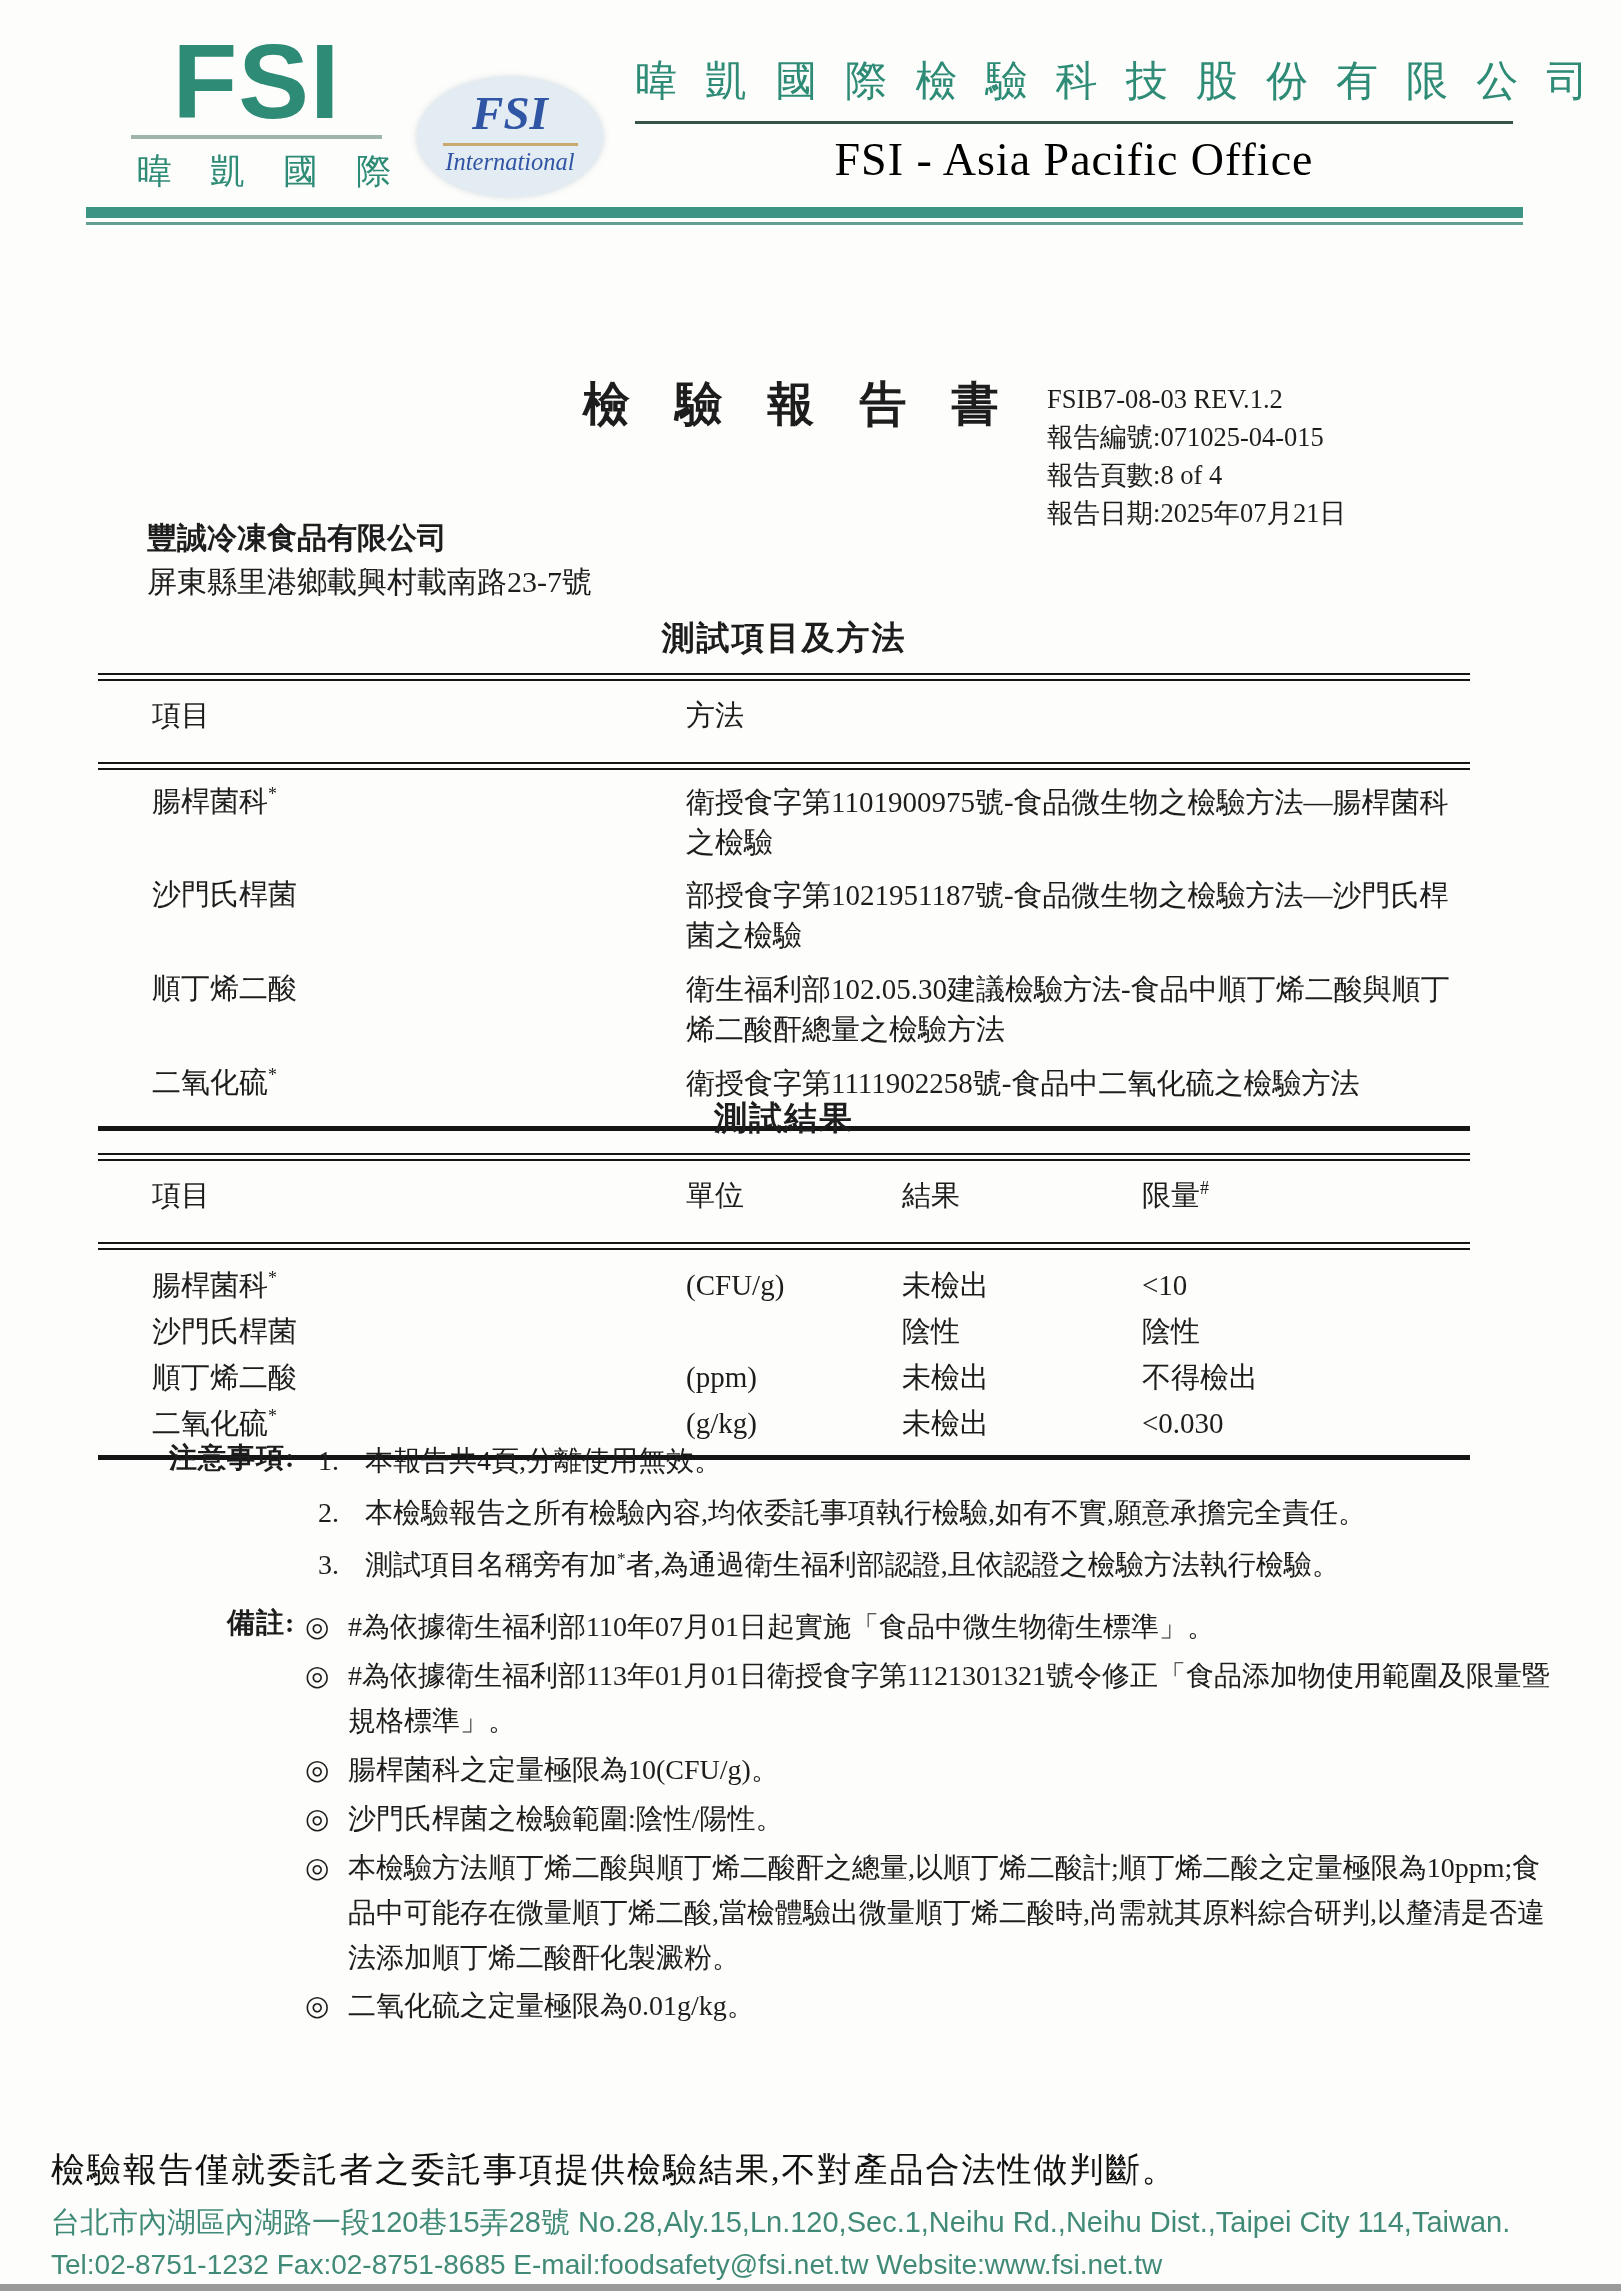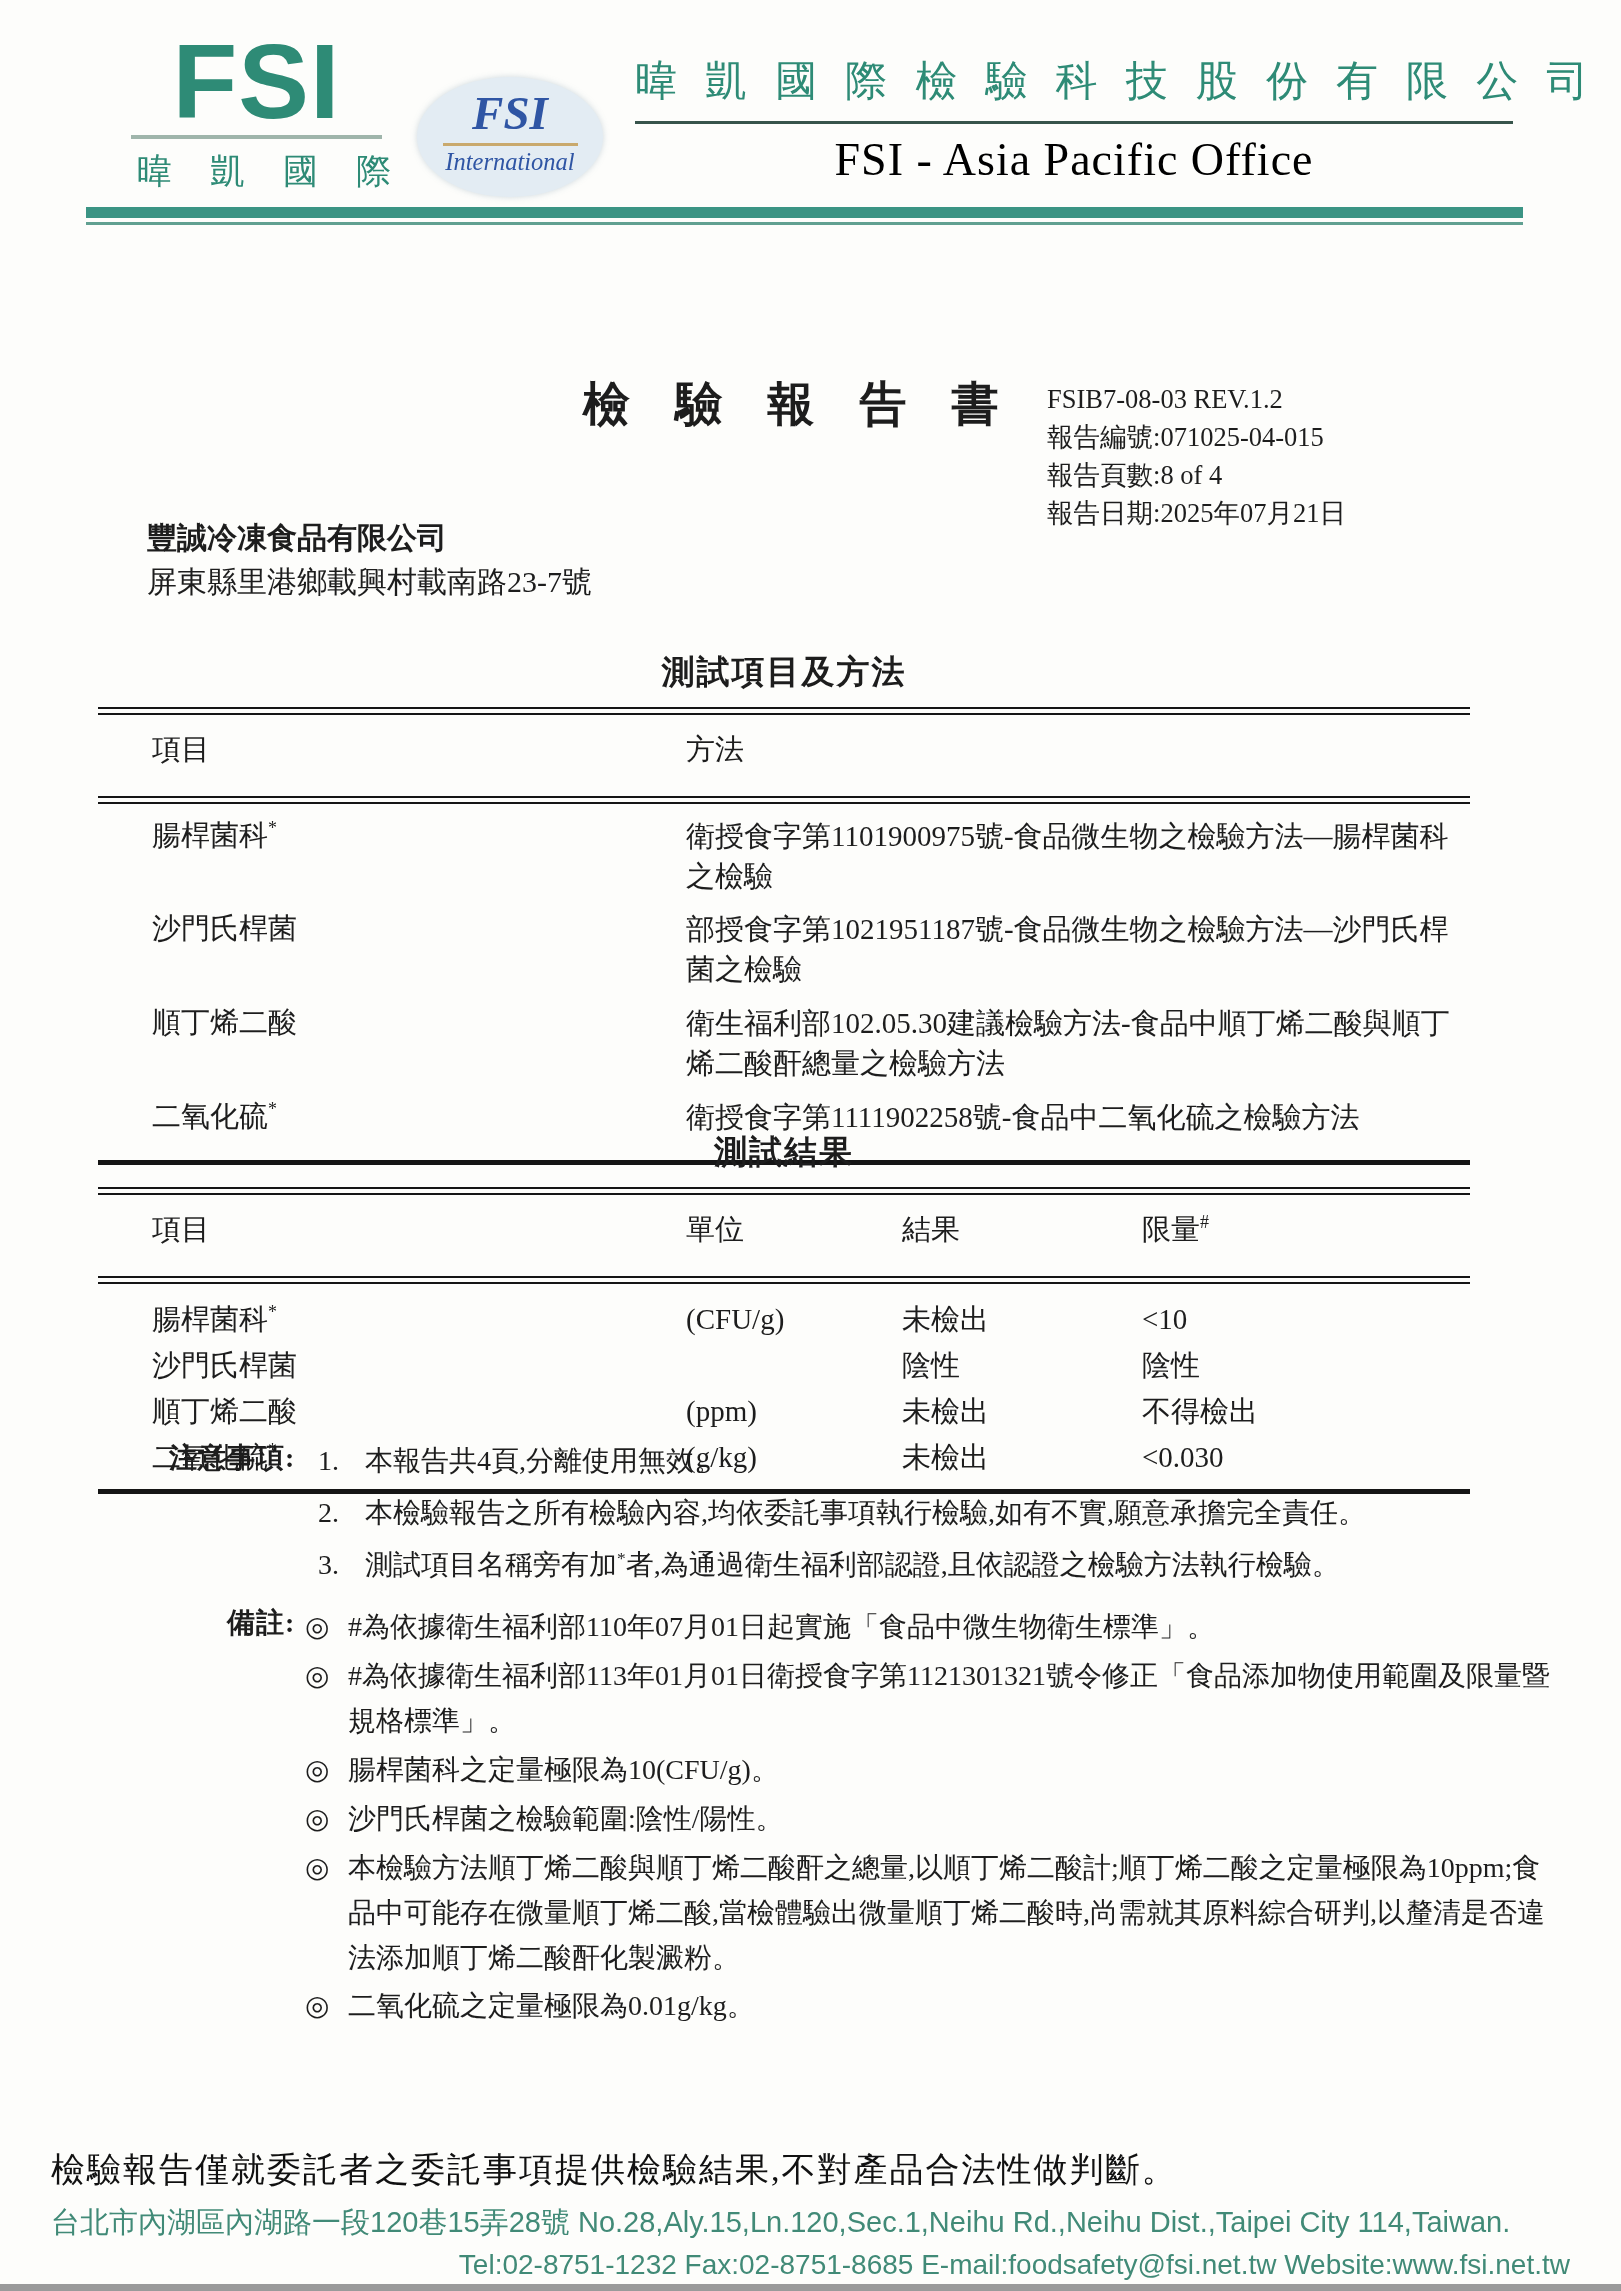--- a/index.html
+++ b/index.html
@@ -39,21 +39,21 @@
   .report-meta { position:absolute; left:949px; top:13px; font-size:26.5px; line-height:38px; white-space:nowrap; }
 
   
   .client { position:absolute; top:516px; left:147px; font-size:30px; line-height:44px; }
   .client-name { font-weight:bold; }
 
   
   .section { position:absolute; left:98px; width:1372px; }
   .methods { top:616px; }
   .results { top:1096px; }
-  .section-title { text-align:center; font-size:33px; font-weight:bold; letter-spacing:2px;margin-top:34px; }
+  .section-title { text-align:center; font-size:33px; font-weight:bold; letter-spacing:2px; }
   .rule-double { height:3.9px; border-top:2px solid #151515; border-bottom:2px solid #151515; }
   .rule-thick { height:4.9px; background:#151515; }
   .methods .rule-double, .results .rule-double { margin-top:11.8px; }
   .thead { display:grid; padding:15.7px 0 13.7px 54px; font-size:29px; }
   .methods .thead, .methods .mrow { grid-template-columns:534px 1fr; }
   .results .thead, .results .rrow { grid-template-columns:534px 216px 240px 1fr; }
   .tbody { padding:11.8px 0 9.8px 54px; }
   .mrow { display:grid; margin-bottom:13.7px; font-size:29px; }
   .mrow .method { line-height:40px; padding-right:9.8px; }
   .rrow { display:grid; font-size:29px; line-height:46px; }
@@ -67,21 +67,21 @@
   .remark-item { display:grid; grid-template-columns:43px 1fr; line-height:45px; margin-bottom:3.9px; }
 
   
   .footer { position:absolute; top:2147px; left:51px; right:51px; }
   .disclaimer { font-size:34px; letter-spacing:2px; color:#111; }
   .footer-addr {
     margin-top:9.8px; font-family:"Liberation Sans", sans-serif;
     color:#418a77; font-size:29px; letter-spacing:0px;
   }
   .footer-contact {
-    margin-top:5.9px; text-align:right; font-family:"Liberation Sans", sans-serif;
+    margin-top:5.9px; text-align:left; font-family:"Liberation Sans", sans-serif;
     color:#418a77; font-size:28px;
   }
 </style>
 </head>
 <body>
 
 <div class="page">
 
   <div class="header">
     <div class="logo-block">

